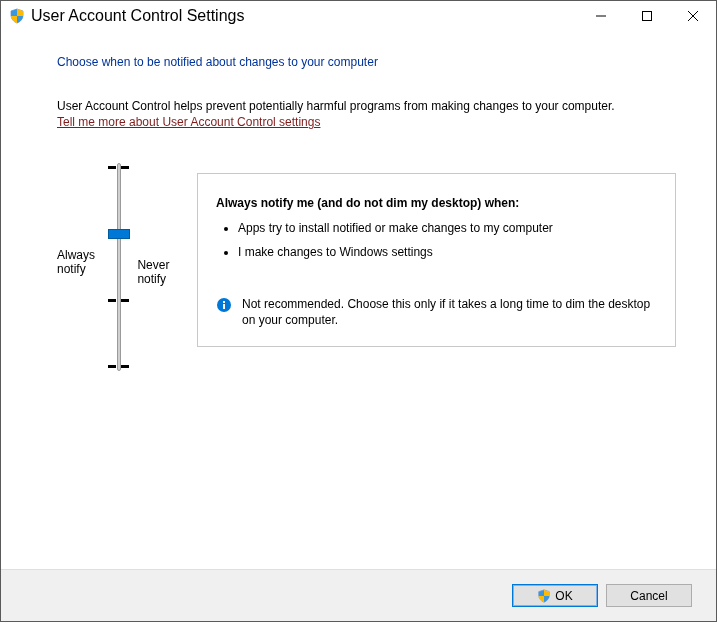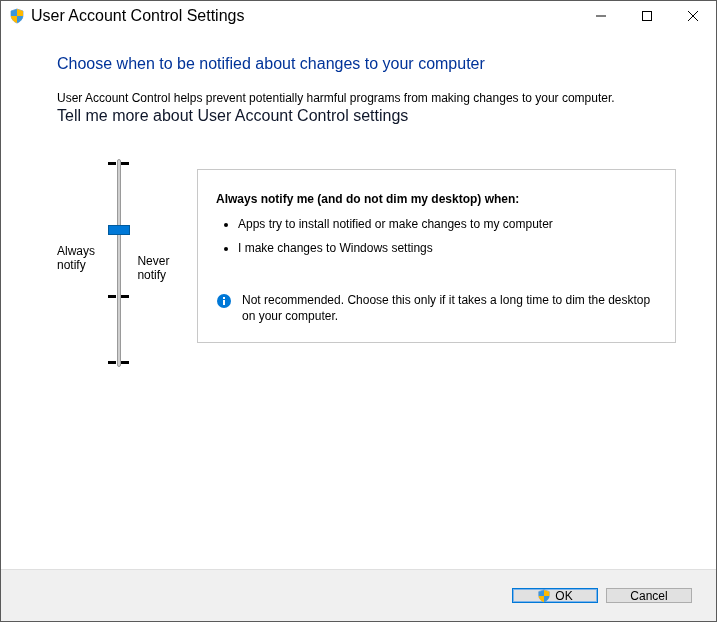--- a/index.html
+++ b/index.html
@@ -41,28 +41,29 @@
   .sysbtn svg { width: 10px; height: 10px; }
 
   
   .content {
     flex: 1 1 auto;
     padding: 24px 40px 10px 56px;
     position: relative;
   }
   .heading {
     color: #003399;
-    font-size: 16px;
+    font-size: 12px;
     font-weight: 400;
-    margin-bottom: 18px;
+    margin-bottom: 30px;
   }
   .desc { font-size: 12px; margin-bottom: 2px; }
   .link {
-    color: #0f172a;
-    font-size: 16px;
+    color: #7f1d1d;
+    text-decoration: underline;
+    font-size: 12px;
     cursor: pointer;
     display: inline-block;
   }
 
   .body-row {
     display: flex;
     margin-top: 28px;
   }
 
   
@@ -139,21 +140,21 @@
     border-top: 1px solid #dfdfdf;
     background: #f0f0f0;
     display: flex;
     align-items: center;
     justify-content: flex-end;
     padding-right: 24px;
     gap: 8px;
   }
   .btn {
     min-width: 86px;
-    height: 15px;
+    height: 23px;
     background: #e1e1e1;
     border: 1px solid #adadad;
     font-size: 12px;
     display: flex;
     align-items: center;
     justify-content: center;
     gap: 4px;
     cursor: pointer;
   }
   .btn.default {

